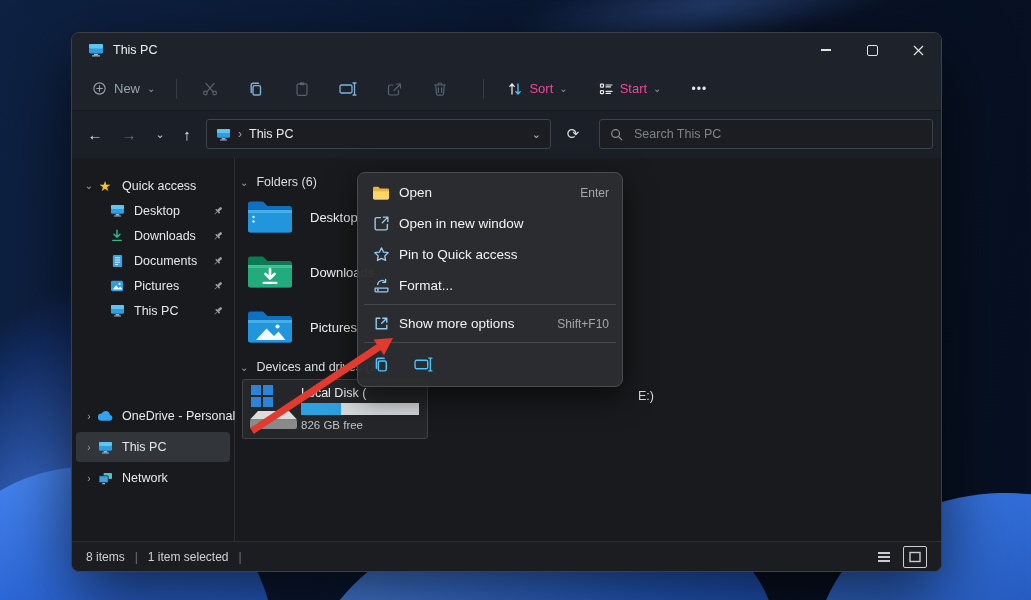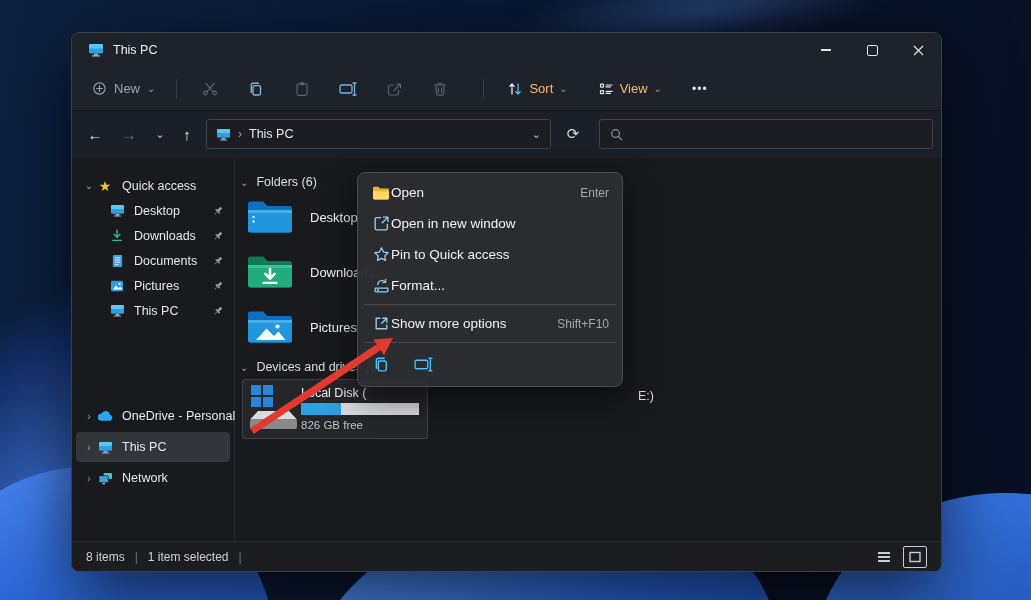--- a/index.html
+++ b/index.html
@@ -43,21 +43,21 @@
   .toolbar { position:absolute; left:0; top:34px; right:0; height:44px; background:#1d222b;
     display:flex; align-items:center; padding:0 14px; box-sizing:border-box;
     border-bottom:1px solid #14161a; }
   .tb-new { display:flex; align-items:center; gap:7px; padding:0 6px; }
   .tb-new-label { font-size:13px; color:#9aa4ae; }
   .tb-chev { font-size:10px; color:#8f99a3; line-height:1; }
   .tb-sep { width:1px; height:20px; background:#373c44; margin:0 15px; }
   .icon-btn { width:36px; height:32px; display:flex; align-items:center; justify-content:center;
     border-radius:4px; margin-right:10px; }
   .tb-group { display:flex; align-items:center; gap:6px; padding:0 8px; margin-right:14px; }
-  .tb-group-label { font-size:13px; color:#fdba74; }
+  .tb-group-label { font-size:13px; color:#ec4899; }
   .tb-more { font-size:12px; color:#e4e7ea; letter-spacing:1px; padding:0 8px; }
 
   .navrow { position:absolute; left:0; top:78px; right:0; height:47px; background:#1b2028; }
   .nav-btn { position:absolute; top:8px; width:30px; height:30px; display:flex; align-items:center;
     justify-content:center; border-radius:4px; font-size:15px; color:#e6e6e6; }
   .nav-dim { color:#6a7076; }
   .nav-small { font-size:11px; color:#c4c8cc; }
   .addr-box { position:absolute; left:134px; top:8px; width:345px; height:30px;
     background:#1b1d22; border:1px solid #3f4248; border-radius:3px;
     display:flex; align-items:center; padding:0 9px; box-sizing:border-box; }
@@ -112,21 +112,21 @@
   .st-view-btn { width:22px; height:20px; display:flex; align-items:center; justify-content:center;
     border-radius:2px; }
   .st-view-btn.active { border:1px solid #c9ccd0; }
 
   
   .context-menu { position:absolute; left:357px; top:172px; width:266px; z-index:10;
     background:rgba(44,45,48,.97); border:1px solid #4a4b4f; border-radius:8px;
     box-shadow:0 10px 30px rgba(0,0,0,.6); padding:4px; box-sizing:border-box; }
   .menu-item { height:31px; display:flex; align-items:center; padding:0 9px; border-radius:4px; }
   .mi-icon { width:20px; display:flex; align-items:center; justify-content:center; flex:none; }
-  .mi-label { font-size:13.5px; color:#f2f3f4; margin-left:0; white-space:nowrap; }
+  .mi-label { font-size:13.5px; color:#f2f3f4; margin-left:8px; white-space:nowrap; }
   .mi-shortcut { margin-left:auto; font-size:12px; color:#a4a7ab; }
   .menu-sep { height:1px; background:#46474b; margin:3px 2px; }
   .menu-iconrow { height:36px; display:flex; align-items:center; gap:24px; padding:0 11px; }
   .mir-btn { display:flex; align-items:center; justify-content:center; }
 
   .arrow-overlay { position:absolute; inset:0; z-index:50; pointer-events:none; }
 </style>
 </head>
 <body>
 
@@ -228,21 +228,21 @@
         </svg>
         <span class="tb-group-label">Sort</span>
         <span class="tb-chev">⌄</span>
       </div>
       <div class="tb-group">
         <svg width="16" height="16" viewBox="0 0 16 16" fill="none" stroke="#e6e6e6" stroke-width="1.2" stroke-linecap="round">
           <rect x="2.5" y="3.2" width="3" height="3" rx=".6"></rect>
           <rect x="2.5" y="9.6" width="3" height="3" rx=".6"></rect>
           <path d="M8 4 h6 M8 5.9 h4.5 M8 10.4 h6 M8 12.3 h4.5"></path>
         </svg>
-        <span class="tb-group-label">View</span>
+        <span class="tb-group-label">Start</span>
         <span class="tb-chev">⌄</span>
       </div>
       <div class="tb-more">•••</div>
     </div>
 
     <div class="navrow">
       <div class="nav-btn" style="left:8px;">←</div>
       <div class="nav-btn nav-dim" style="left:42px;">→</div>
       <div class="nav-btn nav-small" style="left:73px;">⌄</div>
       <div class="nav-btn" style="left:100px;">↑</div>
@@ -258,20 +258,21 @@
         <span class="addr-text">This PC</span>
         <span class="addr-chev">⌄</span>
       </div>
       <div class="refresh-btn">⟳</div>
 
       <div class="search-box">
         <svg width="13" height="13" viewBox="0 0 14 14" fill="none" stroke="#8a8f94" stroke-width="1.3">
           <circle cx="6" cy="6" r="4.2"></circle>
             <path d="M9.3 9.3 L12.6 12.6" stroke-linecap="round"></path>
         </svg>
+        <input type="text" placeholder="Search This PC" style="">
       </div>
     </div>
 
     <div class="content">
 
       <aside class="sidebar">
         <div class="sb-row">
           <span class="sb-chev">⌄</span>
           <span class="sb-icon sb-star">★</span>
           <span class="sb-label">Quick access</span>

